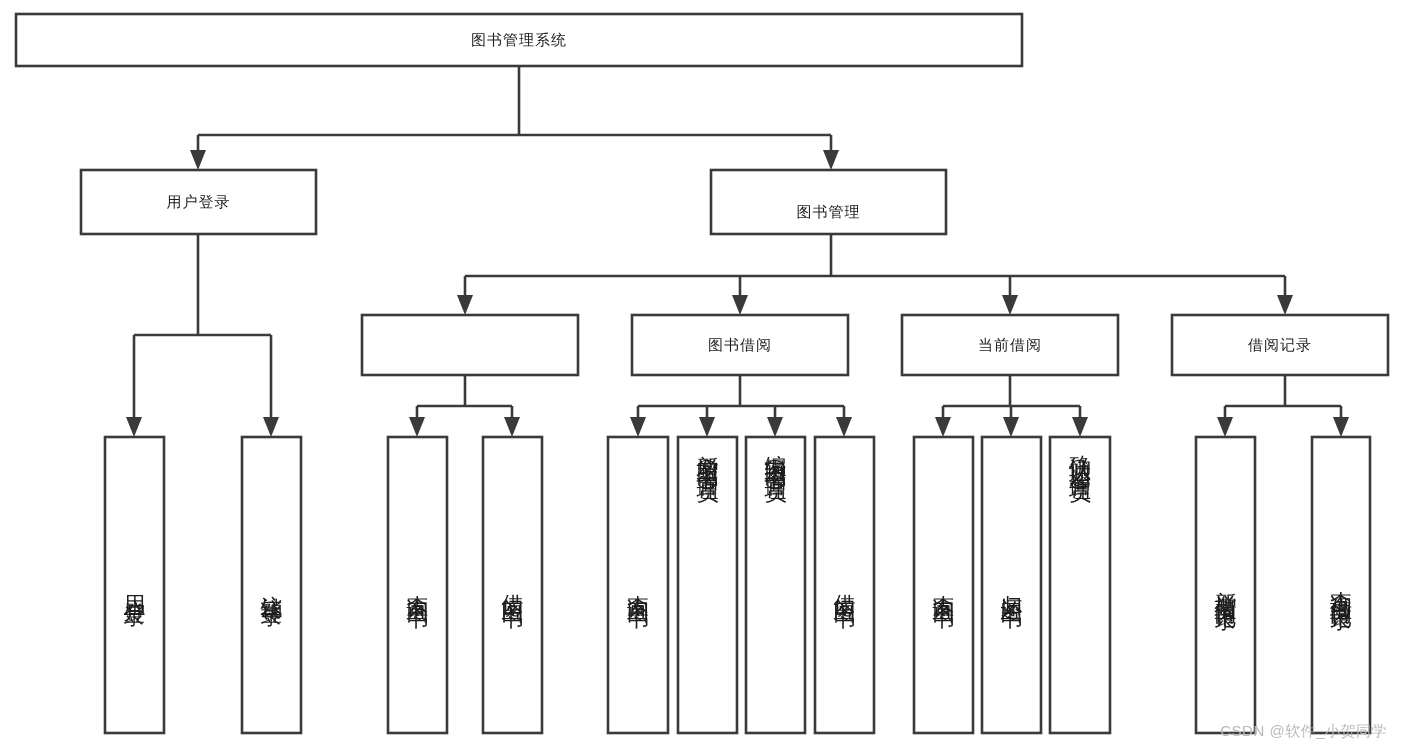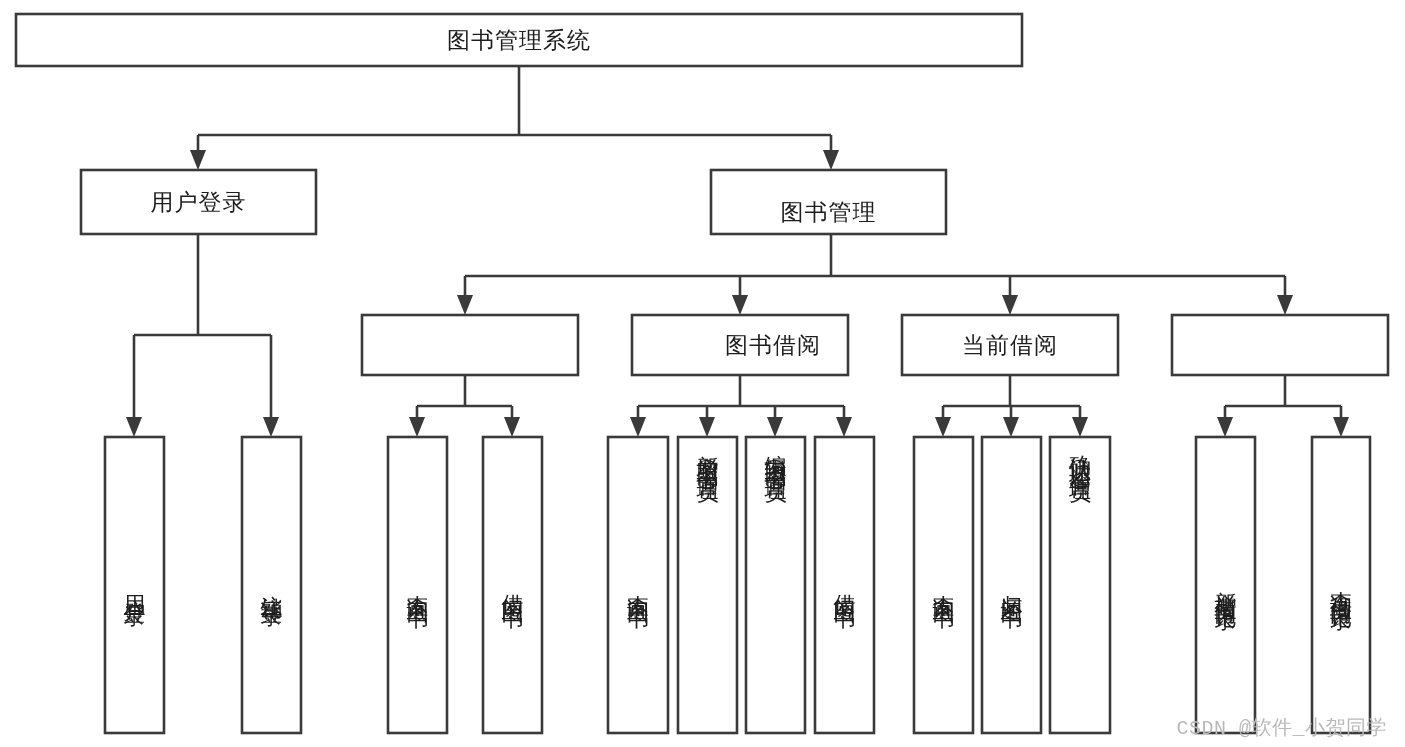--- a/index.html
+++ b/index.html
@@ -57,31 +57,31 @@
   }
   .hlabel-wrap {
     position: absolute;
     display: flex;
     align-items: center;
     justify-content: center;
     pointer-events: none;
   }
   .hlabel-text {
     font-family: "Liberation Sans", "DejaVu Sans", sans-serif;
-    font-size: 23px;
+    font-size: 15px;
     color: #1d1d1d;
     white-space: nowrap;
     letter-spacing: 1px;
   }
   #watermark {
     position: absolute;
     right: 18px;
     bottom: 6px;
-    font-family: Liberation Mono, monospace;
-    font-size: 20px;
+    font-family: Liberation Sans, sans-serif;
+    font-size: 15px;
     color: #b9b9b9;
     letter-spacing: 0.5px;
     white-space: nowrap;
     pointer-events: none;
   }
 </style>
 </head>
 <body>
 
 <div id="diagram-root">
@@ -193,26 +193,29 @@
     <span class="hlabel-text">图书管理系统</span>
   </div>
 
   <div class="hlabel-wrap" style="left:81px; top:170px; width:235px; height:64px;">
     <span class="hlabel-text">用户登录</span>
   </div>
   <div class="hlabel-wrap" style="left:711px; top:180px; width:235px; height:64px;">
     <span class="hlabel-text">图书管理</span>
   </div>
 
-  <div class="hlabel-wrap" style="left:632px; top:315px; width:216px; height:60px;padding-left:33px;">
+  <div class="hlabel-wrap" style="left:632px; top:315px; width:216px; height:60px;">
     <span class="hlabel-text">图书借阅</span>
   </div>
   <div class="hlabel-wrap" style="left:902px; top:315px; width:216px; height:60px;">
     <span class="hlabel-text">当前借阅</span>
   </div>
+  <div class="hlabel-wrap" style="left:1172px; top:315px; width:216px; height:60px;">
+    <span class="hlabel-text">借阅记录</span>
+  </div>
 
   <div class="vlabel-wrap" style="left:105px; top:437px; width:59px; height:296px;">
     <span class="vlabel-text">用户登录</span>
   </div>
   <div class="vlabel-wrap" style="left:242px; top:437px; width:59px; height:296px;">
     <span class="vlabel-text">注销登录</span>
   </div>
   <div class="vlabel-wrap" style="left:388px; top:437px; width:59px; height:296px;">
     <span class="vlabel-text">查询图书</span>
   </div>

